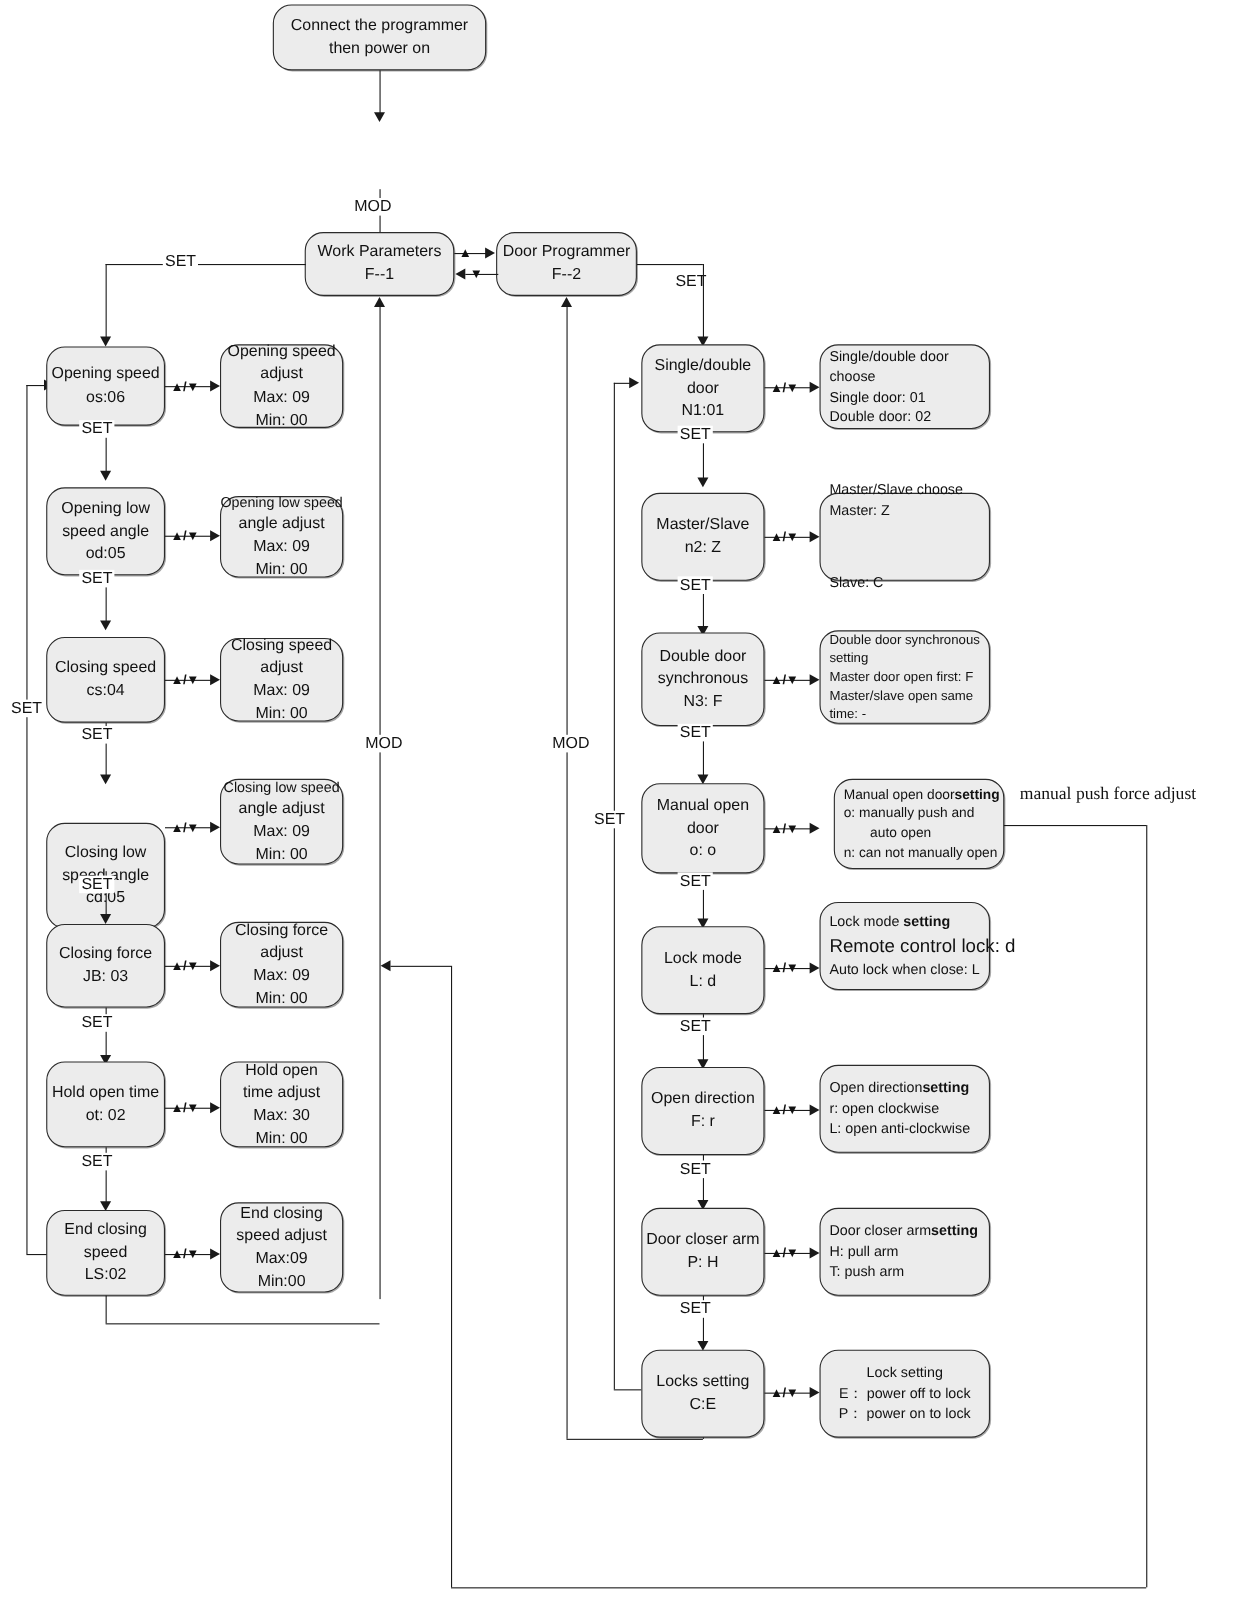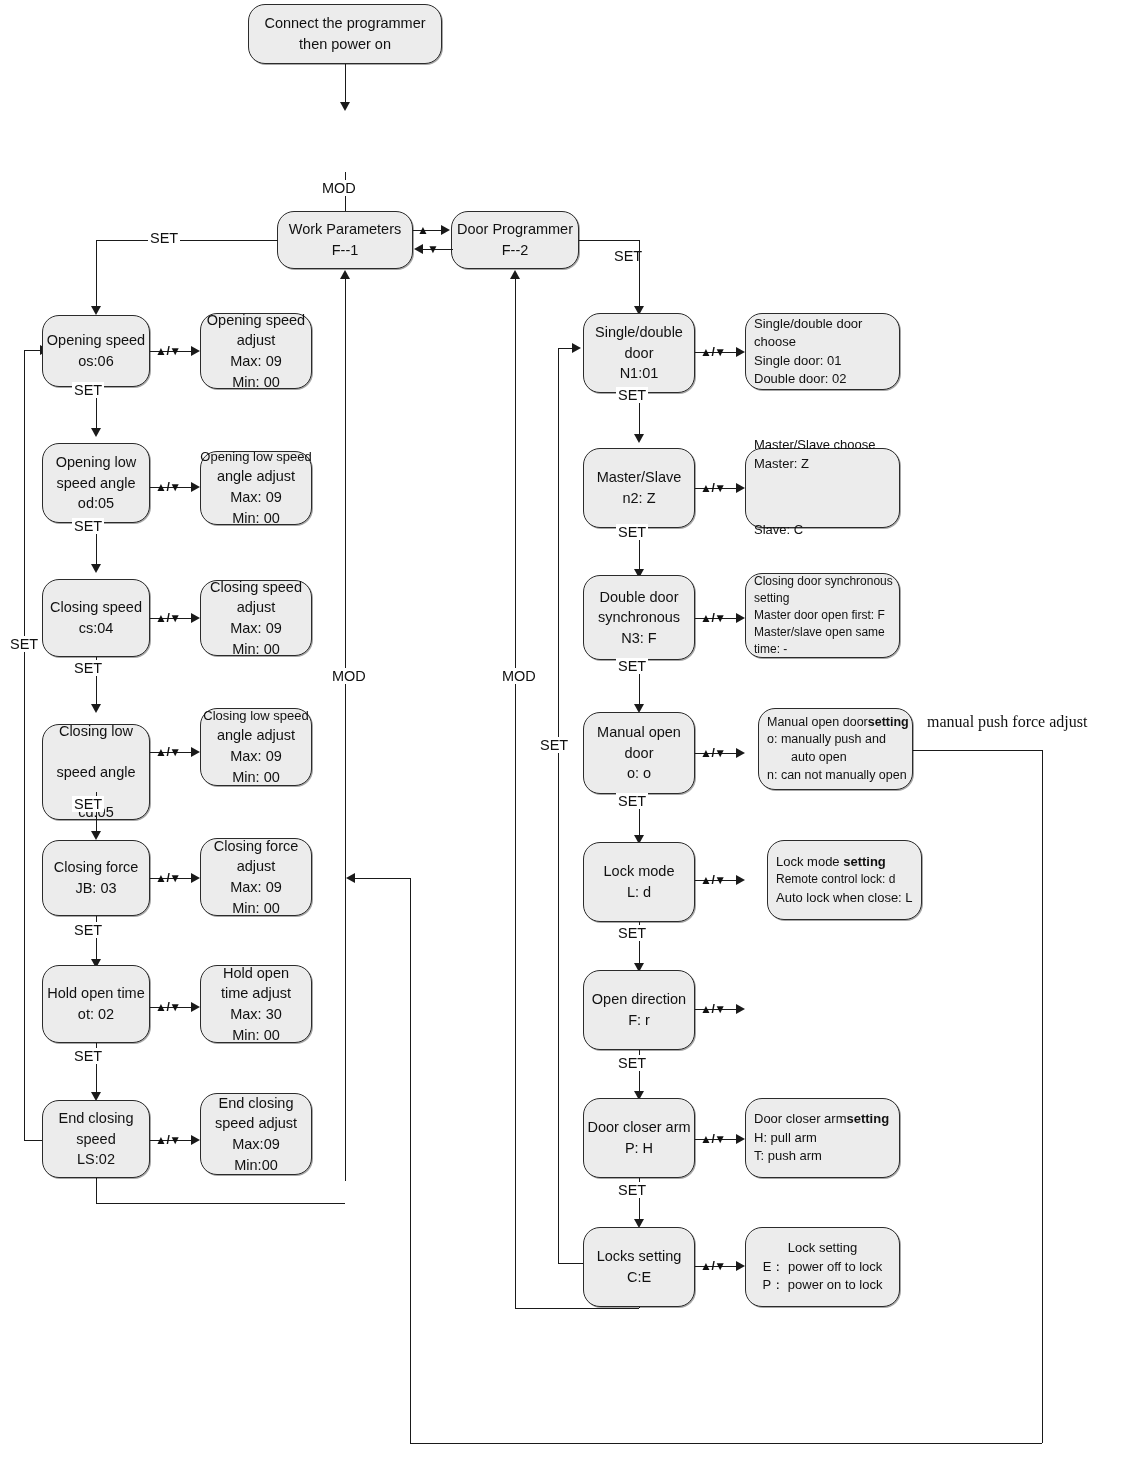--- a/index.html
+++ b/index.html
@@ -169,21 +169,21 @@
   <div class="box" style="left:200px;top:580px;width:112px;height:76px;">
     <span class="ln">Closing speed</span>
     <span class="ln">adjust</span>
     <span class="ln">Max: 09</span>
     <span class="ln">Min: 00</span>
   </div>
   <div class="v" style="left:96px;top:657px;height:48px;"></div>
   <div class="lbl" style="left:72px;top:660px;">SET</div>
   <div class="arr down" style="left:90.5px;top:704px;"></div>
 
-  <div class="box" style="left:42px;top:724px;width:108px;height:96px;gap:20px;">
+  <div class="box" style="left:42px;top:748px;width:108px;height:96px;">
     <span class="ln">Closing low</span>
     <span class="ln">speed angle</span>
     <span class="ln">cd:05</span>
   </div>
   <div class="h" style="left:150px;top:752px;width:44px;"></div>
   <div class="updn" style="left:155px;top:745px;">▲/▼</div>
   <div class="arr right" style="left:191px;top:746.5px;"></div>
   <div class="box" style="left:200px;top:708px;width:112px;height:78px;">
     <span class="ln" style="font-size:13px;">Closing low speed</span>
     <span class="ln">angle adjust</span>
@@ -279,21 +279,21 @@
 
   <div class="box" style="left:583px;top:575px;width:112px;height:85px;">
     <span class="ln">Double door</span>
     <span class="ln">synchronous</span>
     <span class="ln">N3: F</span>
   </div>
   <div class="h" style="left:695px;top:618px;width:44px;"></div>
   <div class="updn" style="left:700px;top:611px;">▲/▼</div>
   <div class="arr right" style="left:736px;top:612.5px;"></div>
   <div class="box left-text" style="left:745px;top:573px;width:155px;height:85px;">
-    <span class="ln" style="font-size:12px;">Closing door synchronous</span>
+    <span class="ln" style="font-size:12px;">Double door synchronous</span>
     <span class="ln" style="font-size:12px;">setting</span>
     <span class="ln" style="font-size:12px;">Master door open first: F</span>
     <span class="ln" style="font-size:12px;">Master/slave open same</span>
     <span class="ln" style="font-size:12px;">time:  -</span>
   </div>
   <div class="v" style="left:639px;top:660px;height:45px;"></div>
   <div class="lbl" style="left:616px;top:658px;">SET</div>
   <div class="arr down" style="left:633.5px;top:704px;"></div>
 
   <div class="box" style="left:583px;top:712px;width:112px;height:82px;">
@@ -316,38 +316,45 @@
   <div class="lbl" style="left:616px;top:793px;">SET</div>
   <div class="arr down" style="left:633.5px;top:835px;"></div>
 
   <div class="box" style="left:583px;top:842px;width:112px;height:80px;">
     <span class="ln">Lock mode</span>
     <span class="ln">L: d</span>
   </div>
   <div class="h" style="left:695px;top:880px;width:44px;"></div>
   <div class="updn" style="left:700px;top:873px;">▲/▼</div>
   <div class="arr right" style="left:736px;top:874.5px;"></div>
-  <div class="box left-text" style="left:745px;top:840px;width:155px;height:80px;margin-left:22px;">
+  <div class="box left-text" style="left:745px;top:820px;width:155px;height:80px;">
     <span class="ln" style="font-size:13px;">
       <span>Lock mode </span><span class="b">setting</span>
     </span>
-    <span class="ln" style="font-size:12px;text-align:center;">Remote control lock: d</span>
+    <span class="ln" style="font-size:17px;text-align:center;">Remote control lock: d</span>
     <span class="ln" style="font-size:13px;">Auto lock when close: L</span>
   </div>
   <div class="v" style="left:639px;top:922px;height:42px;"></div>
   <div class="lbl" style="left:616px;top:925px;">SET</div>
   <div class="arr down" style="left:633.5px;top:963px;"></div>
 
   <div class="box" style="left:583px;top:970px;width:112px;height:80px;">
     <span class="ln">Open direction</span>
     <span class="ln">F: r</span>
   </div>
   <div class="h" style="left:695px;top:1009px;width:44px;"></div>
   <div class="updn" style="left:700px;top:1002px;">▲/▼</div>
   <div class="arr right" style="left:736px;top:1003.5px;"></div>
+  <div class="box left-text" style="left:745px;top:968px;width:155px;height:80px;">
+    <span class="ln" style="font-size:13px;">
+      <span>Open direction</span><span class="b">setting</span>
+    </span>
+    <span class="ln" style="font-size:13px;">r: open clockwise</span>
+    <span class="ln" style="font-size:13px;">L: open anti-clockwise</span>
+  </div>
   <div class="v" style="left:639px;top:1050px;height:42px;"></div>
   <div class="lbl" style="left:616px;top:1055px;">SET</div>
   <div class="arr down" style="left:633.5px;top:1091px;"></div>
 
   <div class="box" style="left:583px;top:1098px;width:112px;height:80px;">
     <span class="ln">Door closer arm</span>
     <span class="ln">P: H</span>
   </div>
   <div class="h" style="left:695px;top:1139px;width:44px;"></div>
   <div class="updn" style="left:700px;top:1132px;">▲/▼</div>

